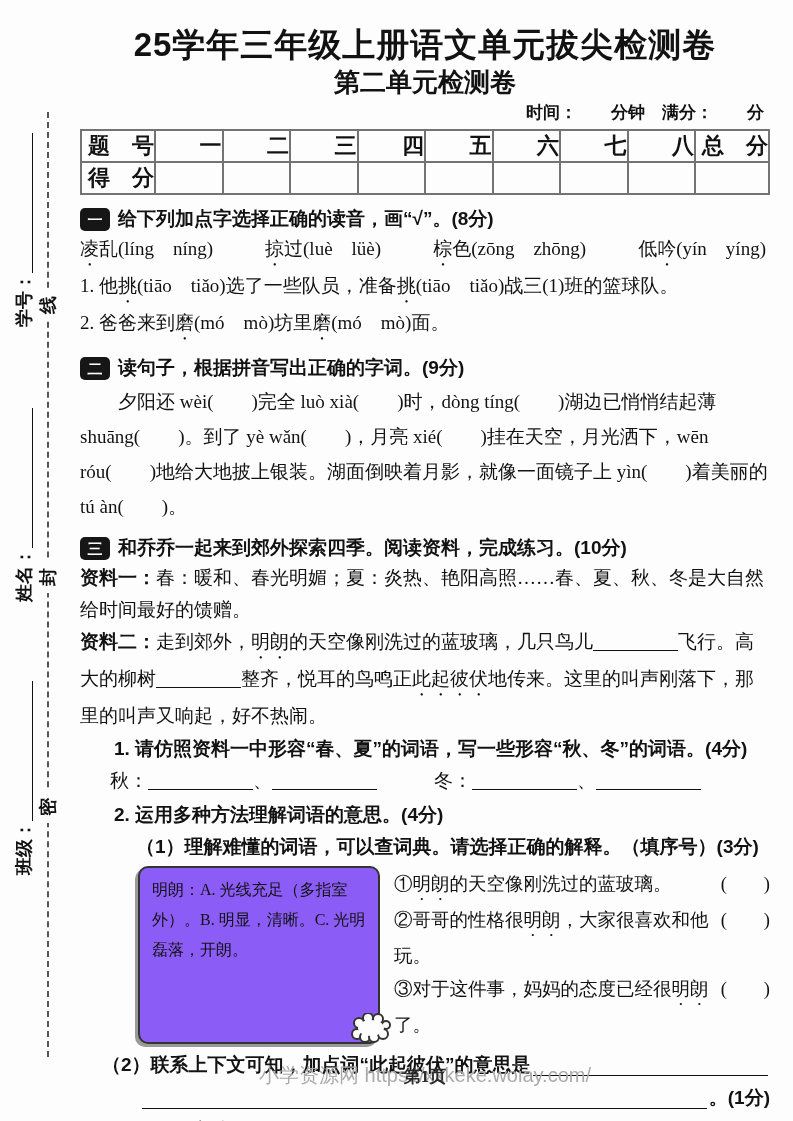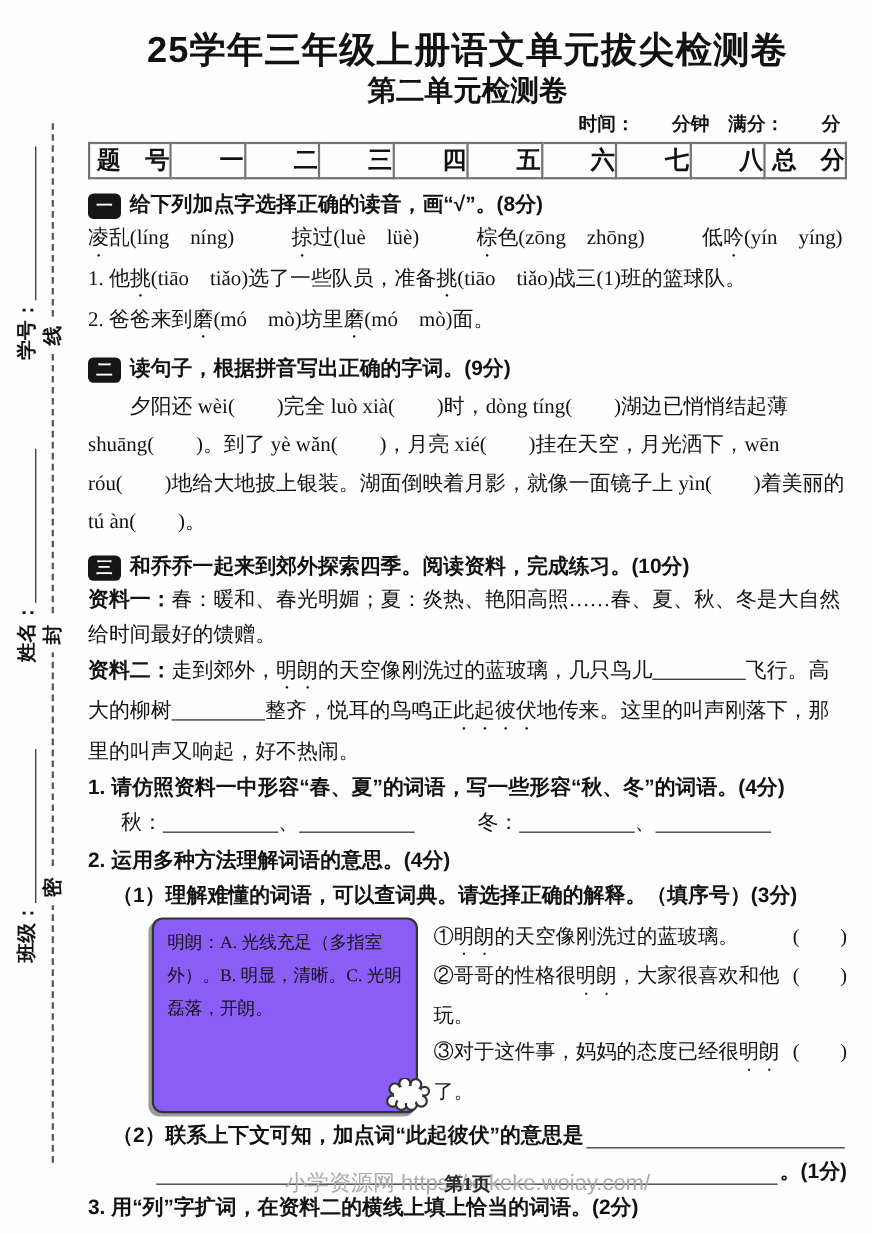--- a/index.html
+++ b/index.html
@@ -29,21 +29,21 @@
   .sec{display:flex;align-items:center;gap:8px;font-size:19px;font-weight:700;line-height:28px;margin-top:10px;
        font-family:"Liberation Sans","DejaVu Sans",sans-serif;}
   .mk{flex:0 0 auto;background:#161616;color:#fff;width:30px;height:23px;line-height:23px;
       border-radius:5px;text-align:center;font-size:15px;font-weight:700;}
   .words-line{display:flex;justify-content:space-between;font-size:19px;line-height:32px;padding-right:4px;}
   .line{font-size:19px;line-height:32px;}
   .para{font-size:19px;line-height:35px;text-indent:2em;margin-top:2px;}
   .mat{font-size:19px;line-height:32px;}
   .mat .mlabel{font-weight:700;font-family:"Liberation Sans","DejaVu Sans",sans-serif;}
   .qline{font-size:19px;font-weight:700;line-height:30px;margin-top:2px;
-         font-family:"Liberation Sans","DejaVu Sans",sans-serif;}
+         font-family:"Liberation Sans","DejaVu Sans",sans-serif;margin-left:34px;}
   .indent1{padding-left:22px;}
   .blankline{font-size:19px;line-height:34px;padding-left:30px;}
   .blank{display:inline-block;border-bottom:1.5px solid #111;height:1em;vertical-align:-0.18em;}
   .blank.fill{flex:1 1 auto;margin:0 2px 5px 2px;height:0;}
   .dotted{-webkit-text-emphasis:filled dot #111;-webkit-text-emphasis-position:under;
           text-emphasis:filled dot #111;text-emphasis-position:under right;}
   .boxrow{display:flex;align-items:stretch;gap:14px;margin-top:4px;margin-left:58px;}
   .defbox{position:relative;flex:0 0 auto;width:214px;border:2px solid #333;border-radius:10px;
           padding:7px 12px;font-size:16px;line-height:30px;box-shadow:-3px 3px 0 #9a9a9a;background:#8b5cf6;}
   .defbox .cloud{position:absolute;right:-14px;bottom:-11px;}
@@ -81,20 +81,32 @@
         <td class="wide">题　号</td>
         <td>一</td>
         <td>二</td>
         <td>三</td>
         <td>四</td>
         <td>五</td>
         <td>六</td>
         <td>七</td>
         <td>八</td>
         <td class="wide">总　分</td>
+      </tr>
+      <tr>
+        <td class="wide">得　分</td>
+        <td></td>
+        <td></td>
+        <td></td>
+        <td></td>
+        <td></td>
+        <td></td>
+        <td></td>
+        <td></td>
+        <td class="wide"></td>
       </tr>
     </tbody>
       </table>
 
     <div class="sec">
       <span class="mk">一</span>
       <span>给下列加点字选择正确的读音，画“√”。(8分)</span>
     </div>
     <div class="words-line">
       <span><span class="dotted">凌</span><span>乱(líng　níng)</span></span>

